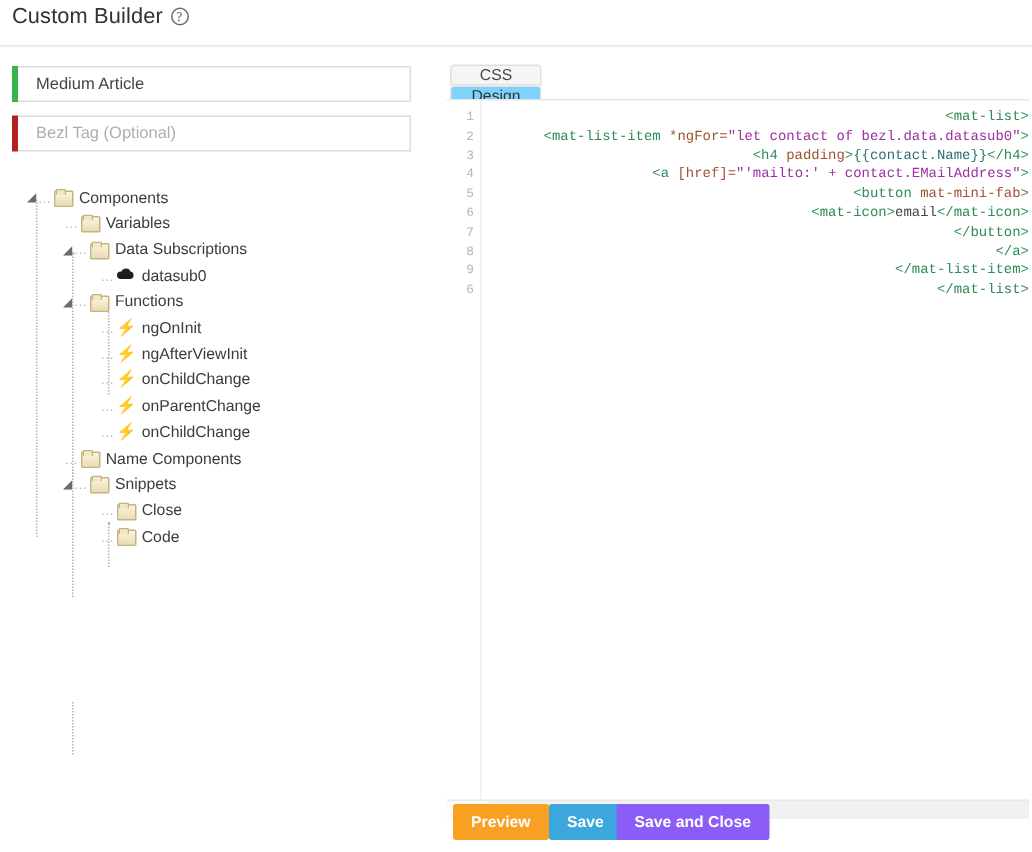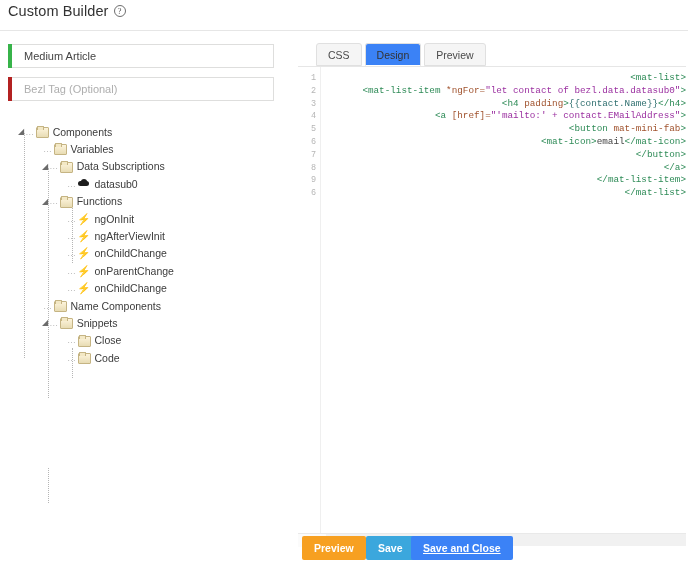--- a/index.html
+++ b/index.html
@@ -78,28 +78,28 @@
     content:""; position:absolute; left:3px; top:1px; width:6px; height:5px;
     background:#1d1d1d; border-radius:50%;
   }
   
   .ico-bolt { width:12px; height:12px; flex:0 0 12px; color:#1d1d1d;
               font-size:11px; line-height:12px; text-align:center; }
 
   
   .right-panel { position:absolute; left:296px; top:31px; width:392px; height:537px; }
 
-  .tabs { position:absolute; left:20px; top:12px; height:23px; display:flex; }
+  .tabs { position:absolute; left:4px; top:12px; height:23px; display:flex;flex-direction:column; }
   .tab {
     height:23px; padding:0 11px; font-size:10.5px; color:#4a4a4a;
     display:flex; align-items:center; justify-content:center;
     background:#f5f5f5; border:1px solid #e0e0e0; margin-right:3px;
     border-radius:3px 3px 0 0; cursor:pointer;
   }
-  .tab.active { background:#3b82f6; border-bottom-color:#ffffff; color:#333; }
+  .tab.active { background:#7dd3fc; border-bottom-color:#ffffff; color:#333; }
 
   .editor {
     position:absolute; left:2px; top:35px; width:388px; height:467px;
     background:#fff; border-top:1px solid #e6e6e6;
   }
   .gutter {
     position:absolute; left:0; top:0; width:23px; height:467px;
     background:#fff; border-right:1px solid #efefef;
   }
   .lnum {
@@ -131,21 +131,21 @@
   
   .footer { position:absolute; left:0; top:530px; width:688px; height:38px; }
   .btn {
     position:absolute; height:24px; border:none; border-radius:2px;
     color:#fff; font-family:"Liberation Sans", sans-serif; font-size:10.5px;
     font-weight:bold; cursor:pointer; padding:0 12px;
     display:flex; align-items:center; justify-content:center;
   }
   .btn-preview { left:302px; top:6px; background:#f7a021; }
   .btn-save    { left:366px; top:6px; background:#3ba7dd; }
-  .btn-saveclose { left:411px; top:6px; background:#3b82f6;text-decoration:underline; }
+  .btn-saveclose { left:411px; top:6px; background:#8b5cf6; }
 </style>
 </head>
 <body>
 
 <div id="app">
 
   <div class="header">
     <div class="page-title">
       <span>Custom Builder</span>
       <span class="help-icon">?</span>

